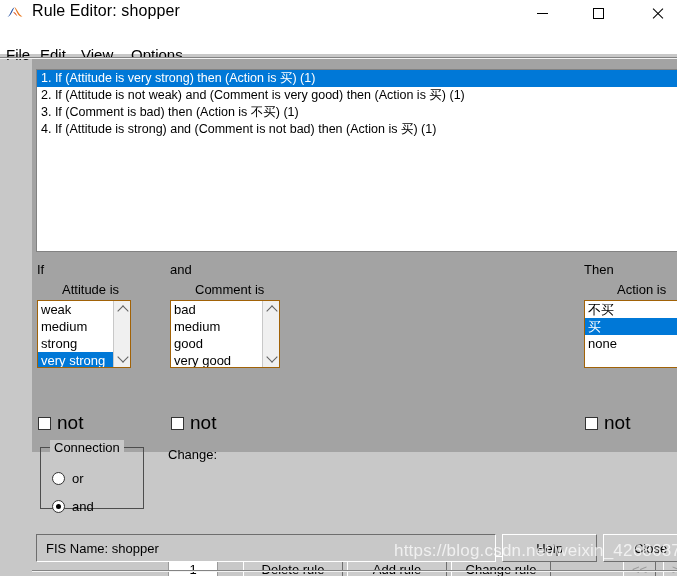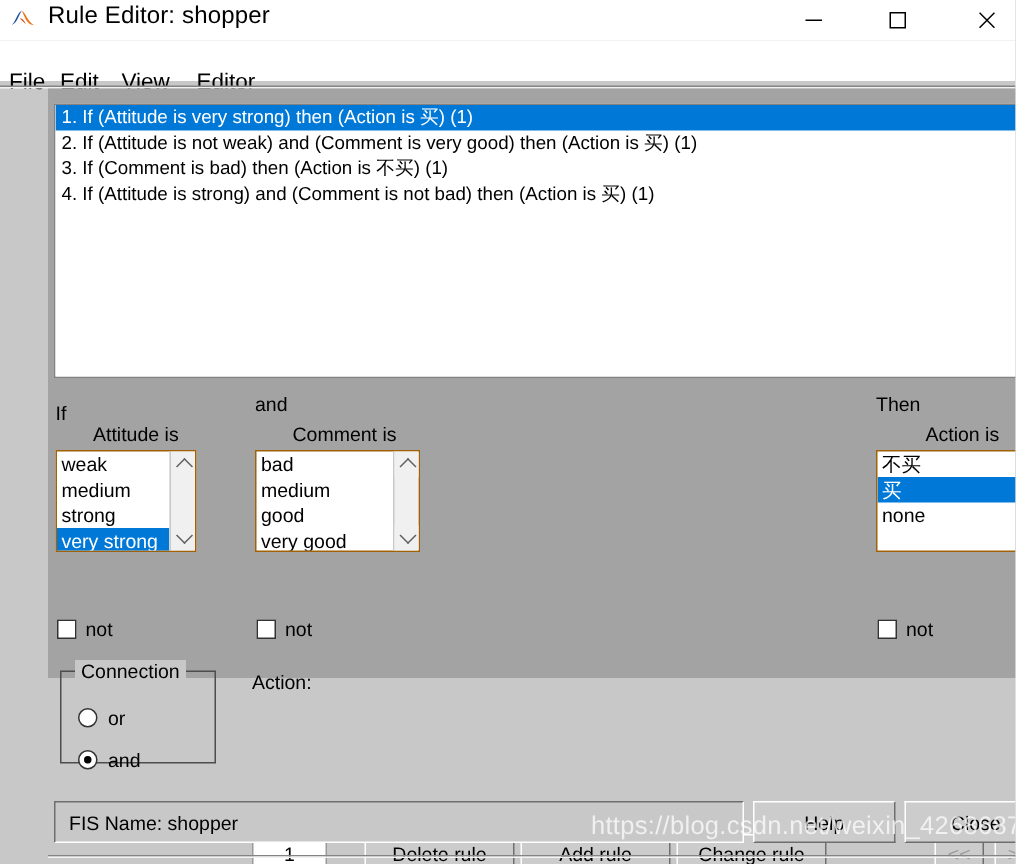--- a/index.html
+++ b/index.html
@@ -205,21 +205,21 @@
     border-left: 1px solid #c8c8c8;
     box-sizing: border-box;
   }
 
   
   .chk-wrap {
     position: absolute;
     display: flex;
     align-items: center;
     gap: 6px;
-    font-size: 13px;
+    font-size: 19px;
     color: #000;
   }
   .chk-box {
     width: 13px; height: 13px;
     background: #ffffff;
     border: 1px solid #333333;
     box-sizing: border-box;
     display: block;
   }
 
@@ -354,21 +354,21 @@
     </div>
     <div class="win-btn win-close">
       <span class="glyph-close"></span>
     </div>
   </div>
 
   <div class="menubar">
     <div class="menu-item" style="left:6px">File</div>
     <div class="menu-item" style="left:40px">Edit</div>
     <div class="menu-item" style="left:81px">View</div>
-    <div class="menu-item" style="left:131px">Editor</div>
+    <div class="menu-item" style="left:131px">Options</div>
   </div>
   <div class="sep-line"></div>
 
   <div class="client">
 
     <div class="rulelist-wrap">
       <div class="rulelist">
         <div class="rule-row selected">1. If (Attitude is very strong) then (Action is 买) (1)</div>
         <div class="rule-row">2. If (Attitude is not weak) and (Comment is very good) then (Action is 买) (1)</div>
         <div class="rule-row">3. If (Comment is bad) then (Action is 不买) (1)</div>
@@ -378,21 +378,21 @@
         <div class="sb-arrow up">
           <span class="chev up"></span>
         </div>
         <div class="sb-track"></div>
         <div class="sb-arrow down">
           <span class="chev down"></span>
         </div>
       </div>
     </div>
 
-    <div class="lbl" style="left:5px;  top:209px">If</div>
+    <div class="lbl" style="left:5px;  top:203px">If</div>
     <div class="lbl" style="left:30px; top:223px">Attitude is</div>
 
     <div class="lbl" style="left:138px; top:203px">and</div>
     <div class="lbl" style="left:163px; top:223px">Comment is</div>
 
     <div class="lbl" style="left:552px; top:203px">Then</div>
     <div class="lbl" style="left:585px; top:223px">Action is</div>
 
     <div class="varbox" style="left:5px; top:241px; width:94px; height:68px;">
       <div class="varlist" style="width:75px">
@@ -463,21 +463,21 @@
     <div class="group-title">Connection</div>
     <div class="radio-wrap" style="left:20px; top:412px">
       <span class="radio-o"></span>
       <span>or</span>
     </div>
     <div class="radio-wrap" style="left:20px; top:440px">
       <span class="radio-o on"></span>
       <span>and</span>
     </div>
 
-    <div class="lbl" style="left:136px; top:388px">Action:</div>
+    <div class="lbl" style="left:136px; top:388px">Change:</div>
     <div class="weight-field">1</div>
 
     <div class="btn" style="left:211px; top:497px; width:100px; height:26px;">Delete rule</div>
     <div class="btn" style="left:315px; top:497px; width:100px; height:26px;">Add rule</div>
     <div class="btn" style="left:419px; top:497px; width:100px; height:26px;">Change rule</div>
     <div class="btn disabled" style="left:591px; top:497px; width:33px; height:26px;">&lt;&lt;</div>
     <div class="btn disabled" style="left:631px; top:497px; width:33px; height:26px;">&gt;&gt;</div>
 
     <div class="statusbar">
       <span>FIS Name: shopper</span>

